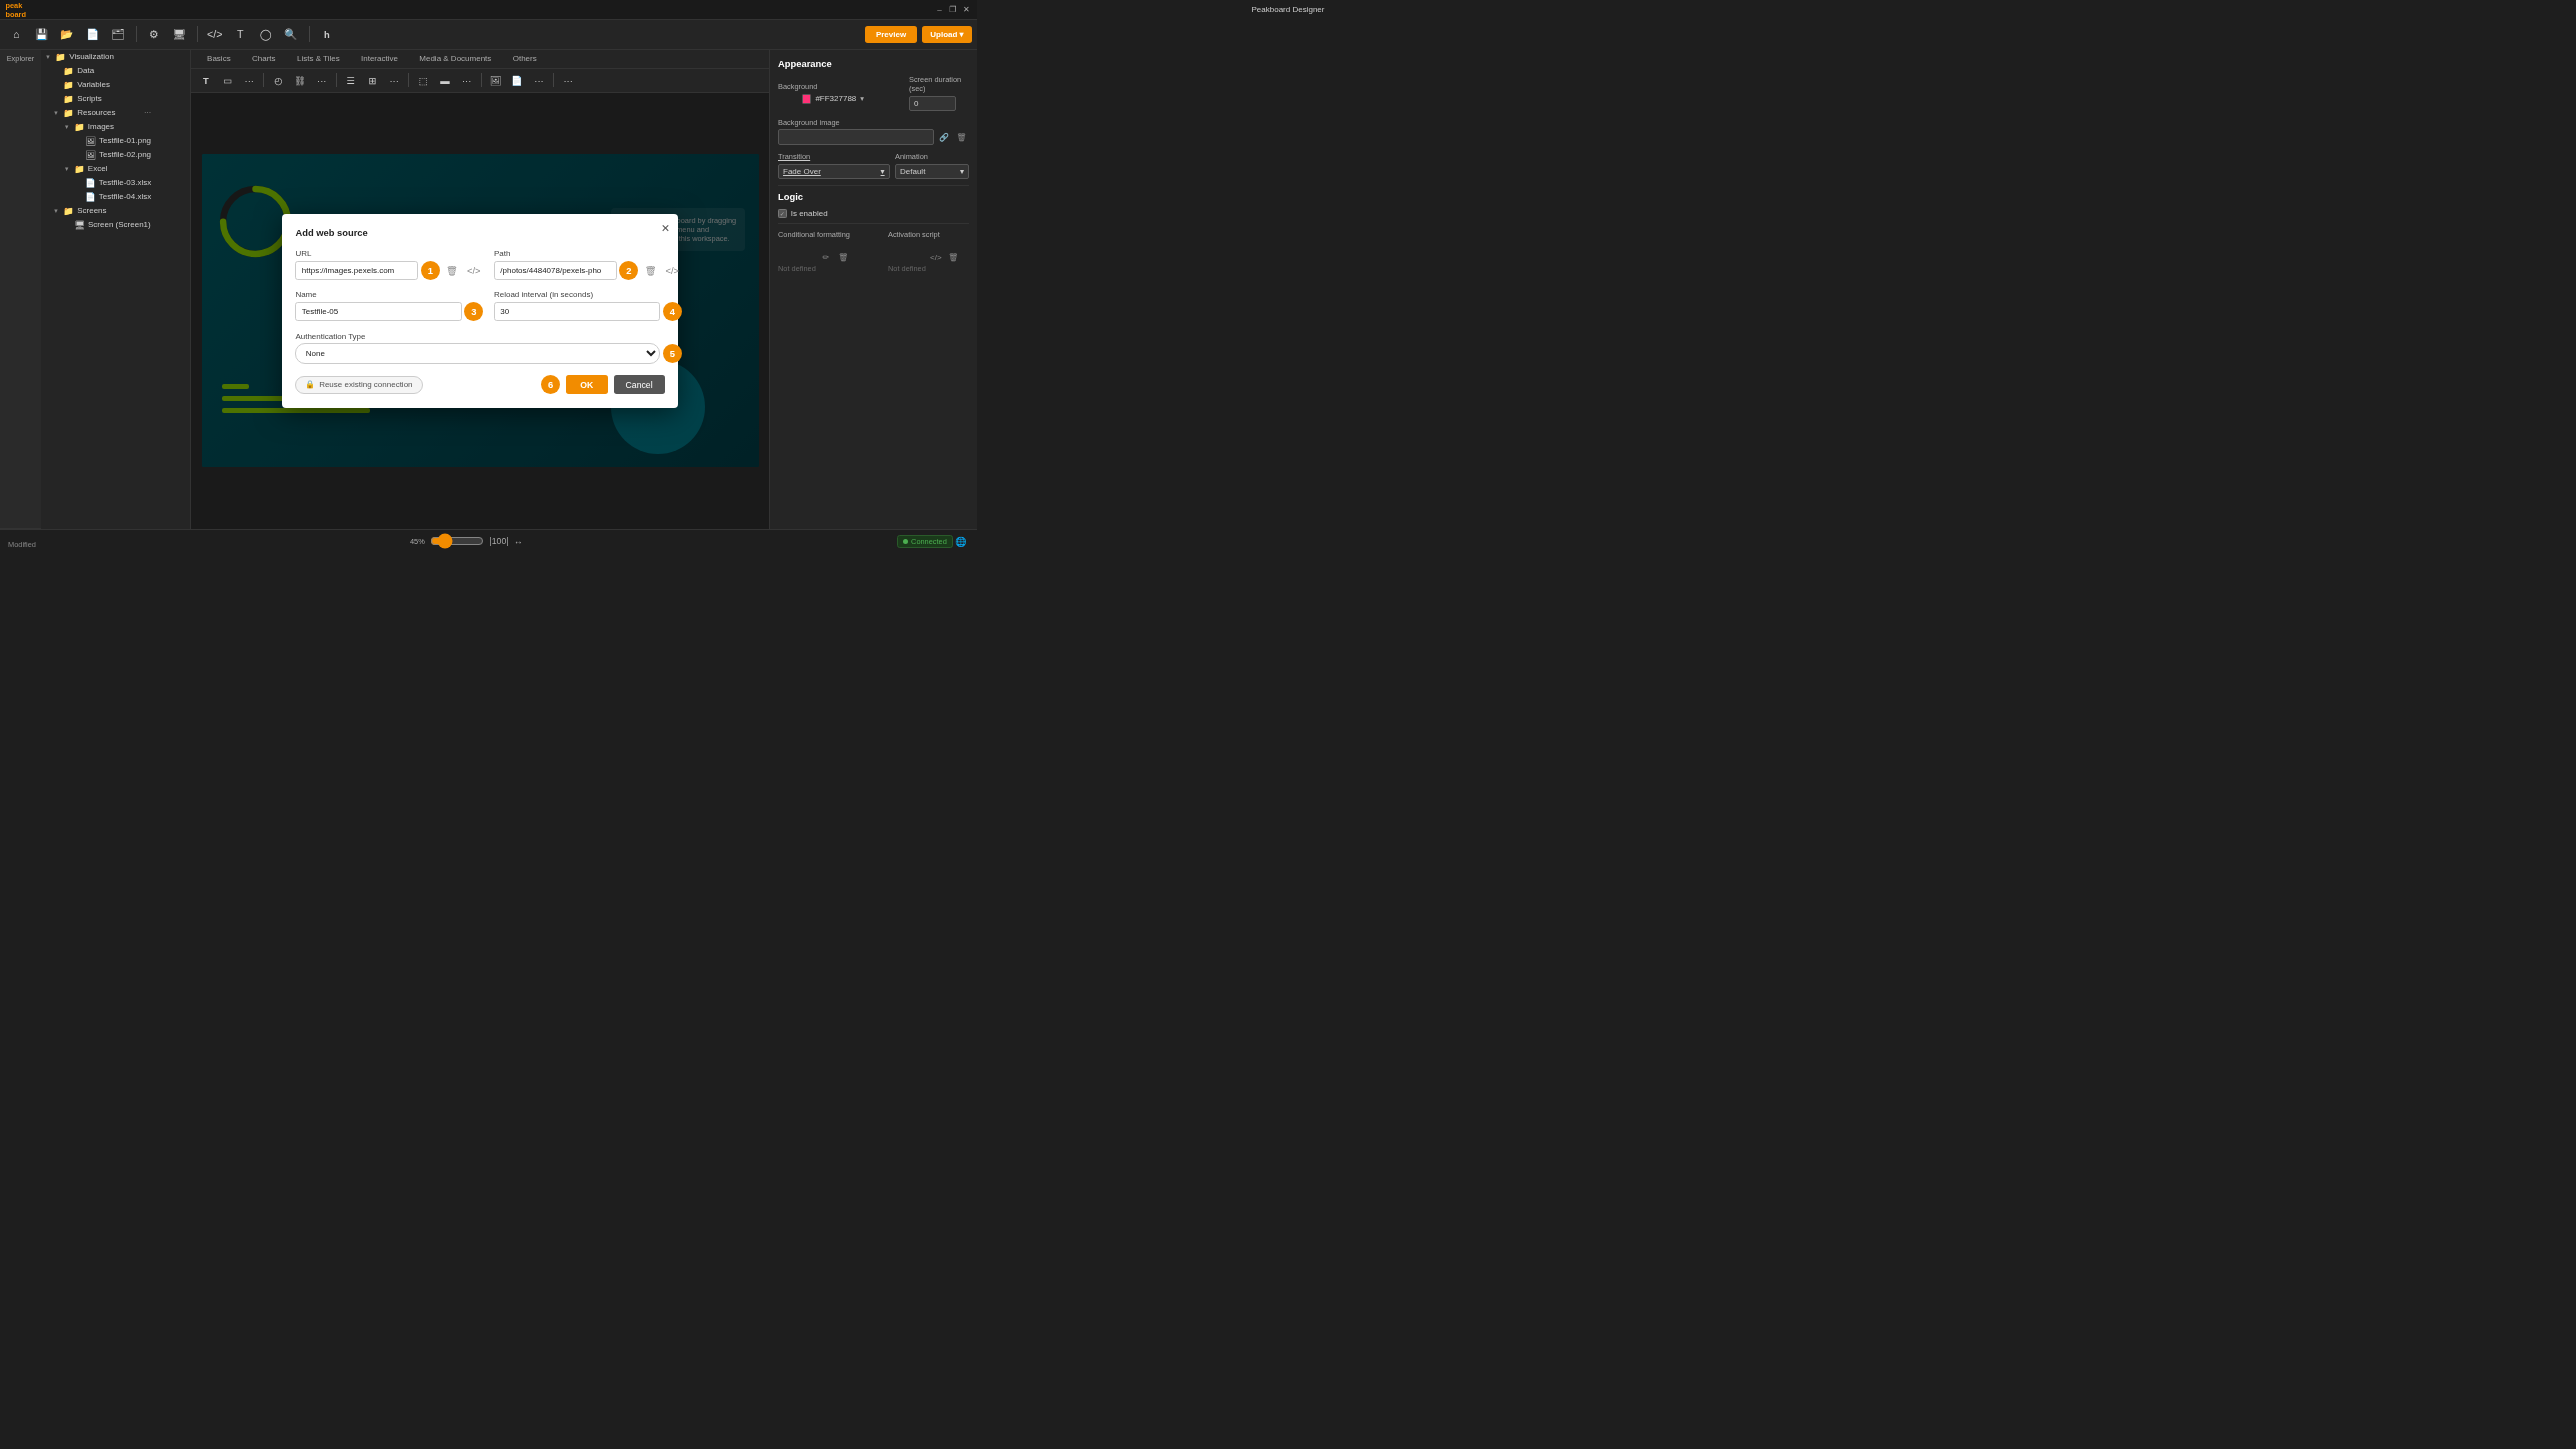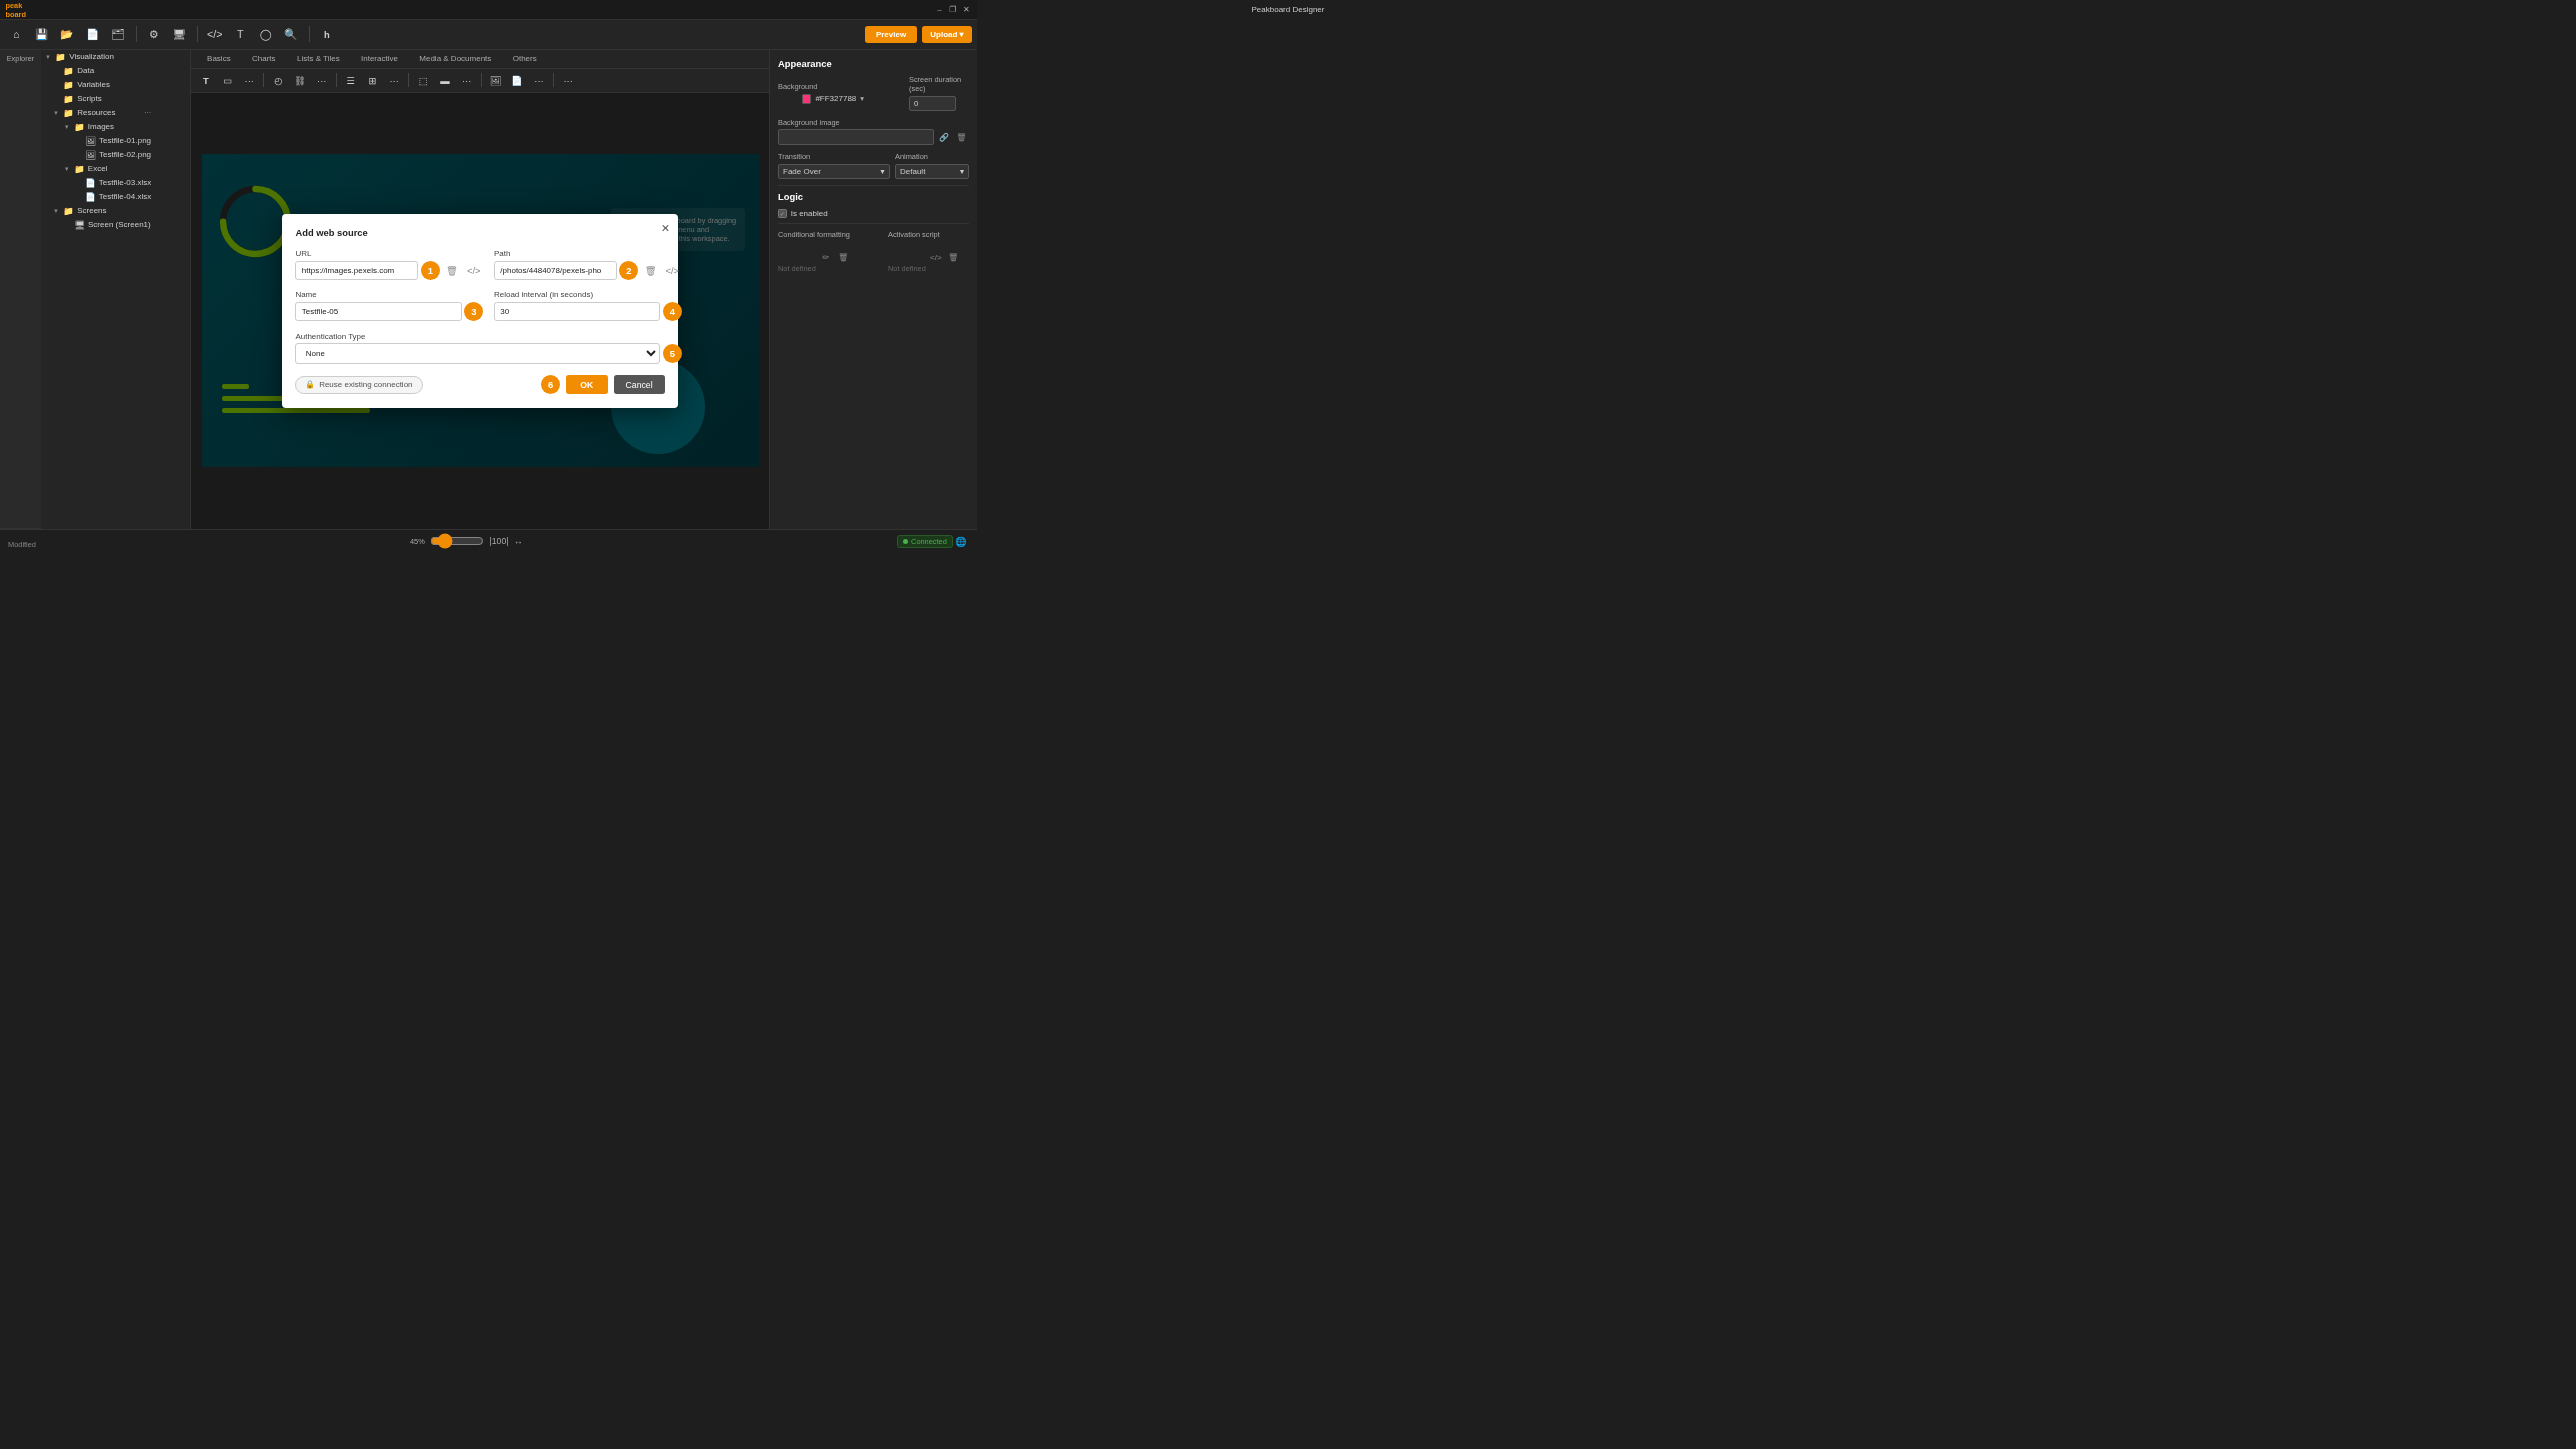--- a/index.html
+++ b/index.html
@@ -315,21 +315,21 @@
 
     
     .step-badge {
       width: 19px; height: 19px; background: #f28c00; color: #fff;
       border-radius: 50%; display: flex; align-items: center; justify-content: center;
       font-size: 9.4px; font-weight: 700; flex-shrink: 0;
     }
 
     
     .modal-select {
-      padding: 4px 5.4px; border: 0.7px solid #ccc; border-radius: 3px;
+      padding: 4px 5.4px; border: 0.7px solid #ccc; border-radius: 10px;
       font-size: 8px; color: #222; background: #fff; width: 100%;
     }
 
     
     .canvas-teal-circle {
       position: absolute;
       bottom: 13.4px; right: 54px;
       width: 94px; height: 94px;
       border-radius: 50%;
       background: conic-gradient(#00bcd4 0deg 270deg, transparent 270deg);
@@ -616,21 +616,21 @@
     </div>
 
     <div class="panel-label">Background image</div>
     <div style="display:flex;align-items:center;gap:2.7px;margin-bottom:6.7px;">
       <div style="flex:1;height:16px;background:#333;border:0.7px solid #555;border-radius:2px;"></div>
       <button class="panel-icon-btn">🔗</button>
       <button class="panel-icon-btn">🗑</button>
     </div>
 
     <div class="panel-row">
-      <div style="flex:1;">
+      <div style="flex:1;text-decoration:underline;">
         <div class="panel-label">Transition</div>
         <div class="panel-dropdown">
           <span>Fade Over</span>
           <span>▾</span>
         </div>
       </div>
       <div style="width:74px;">
         <div class="panel-label">Animation</div>
         <div class="panel-dropdown">
           <span>Default</span>

